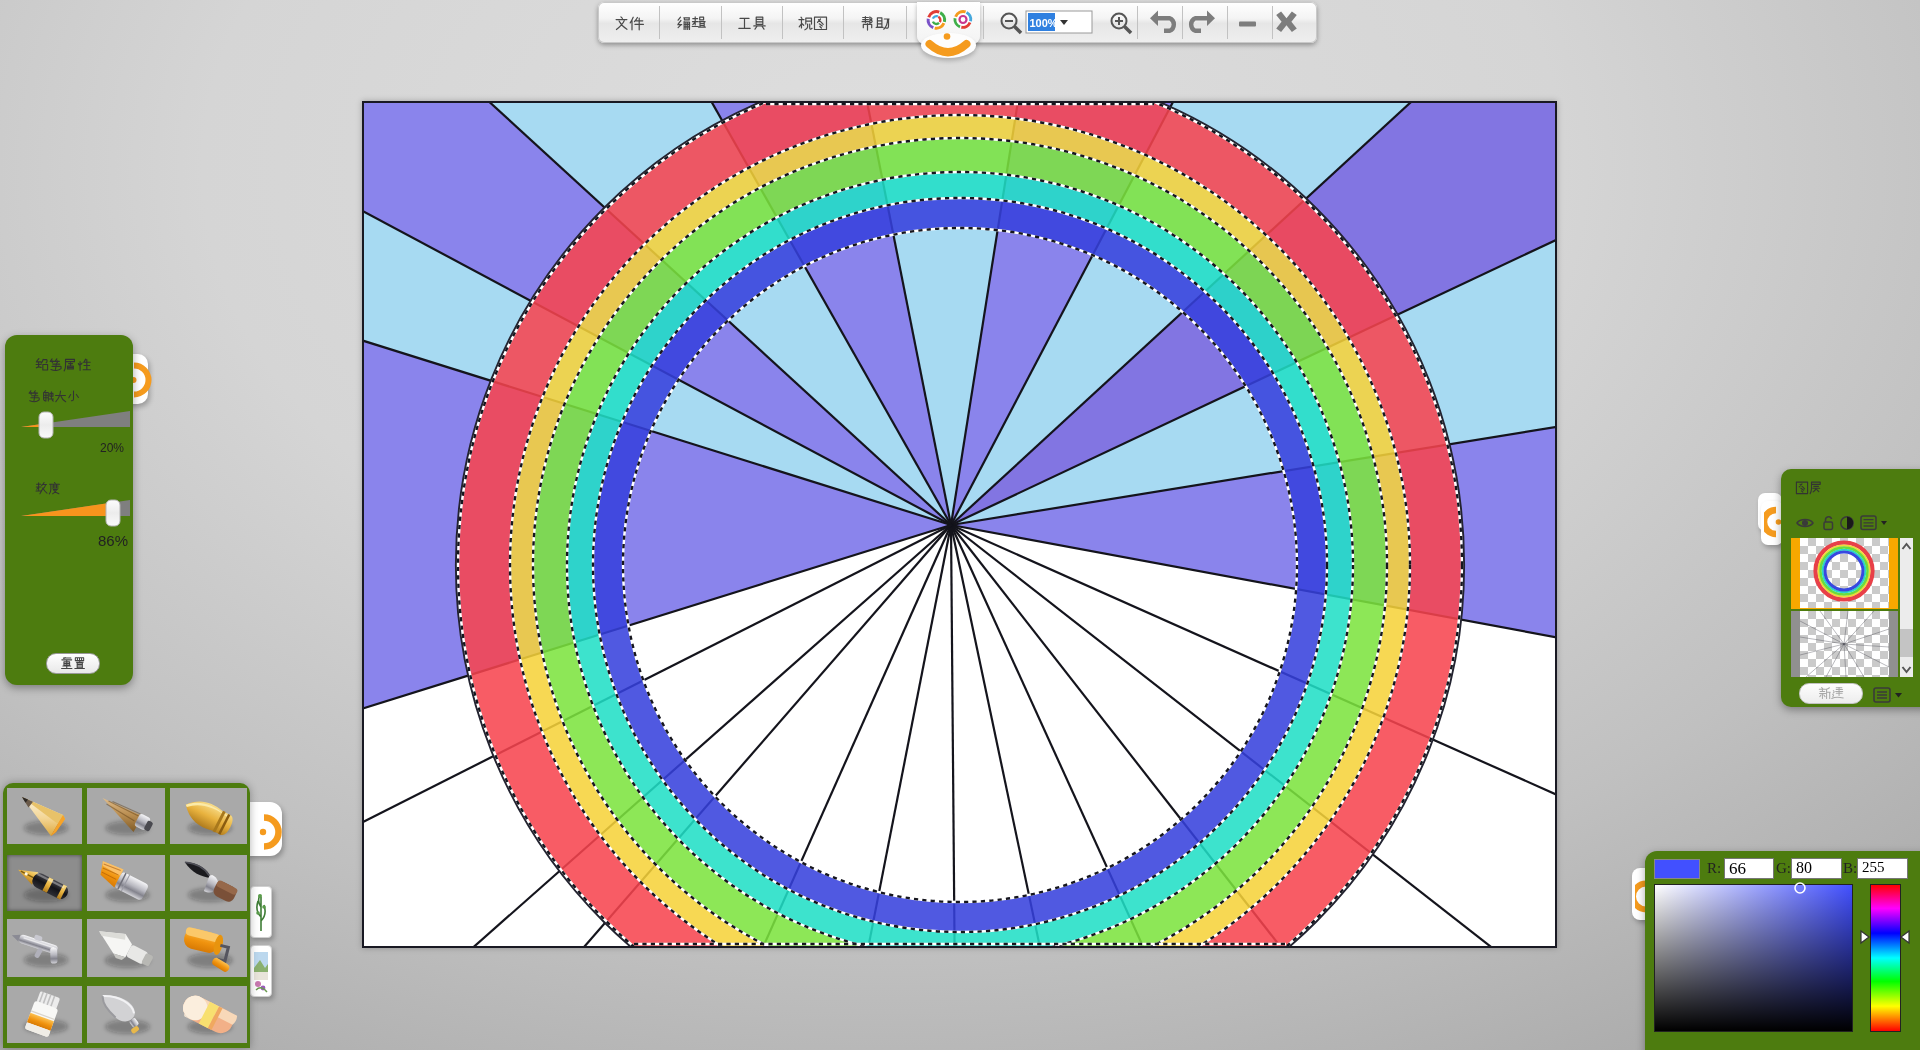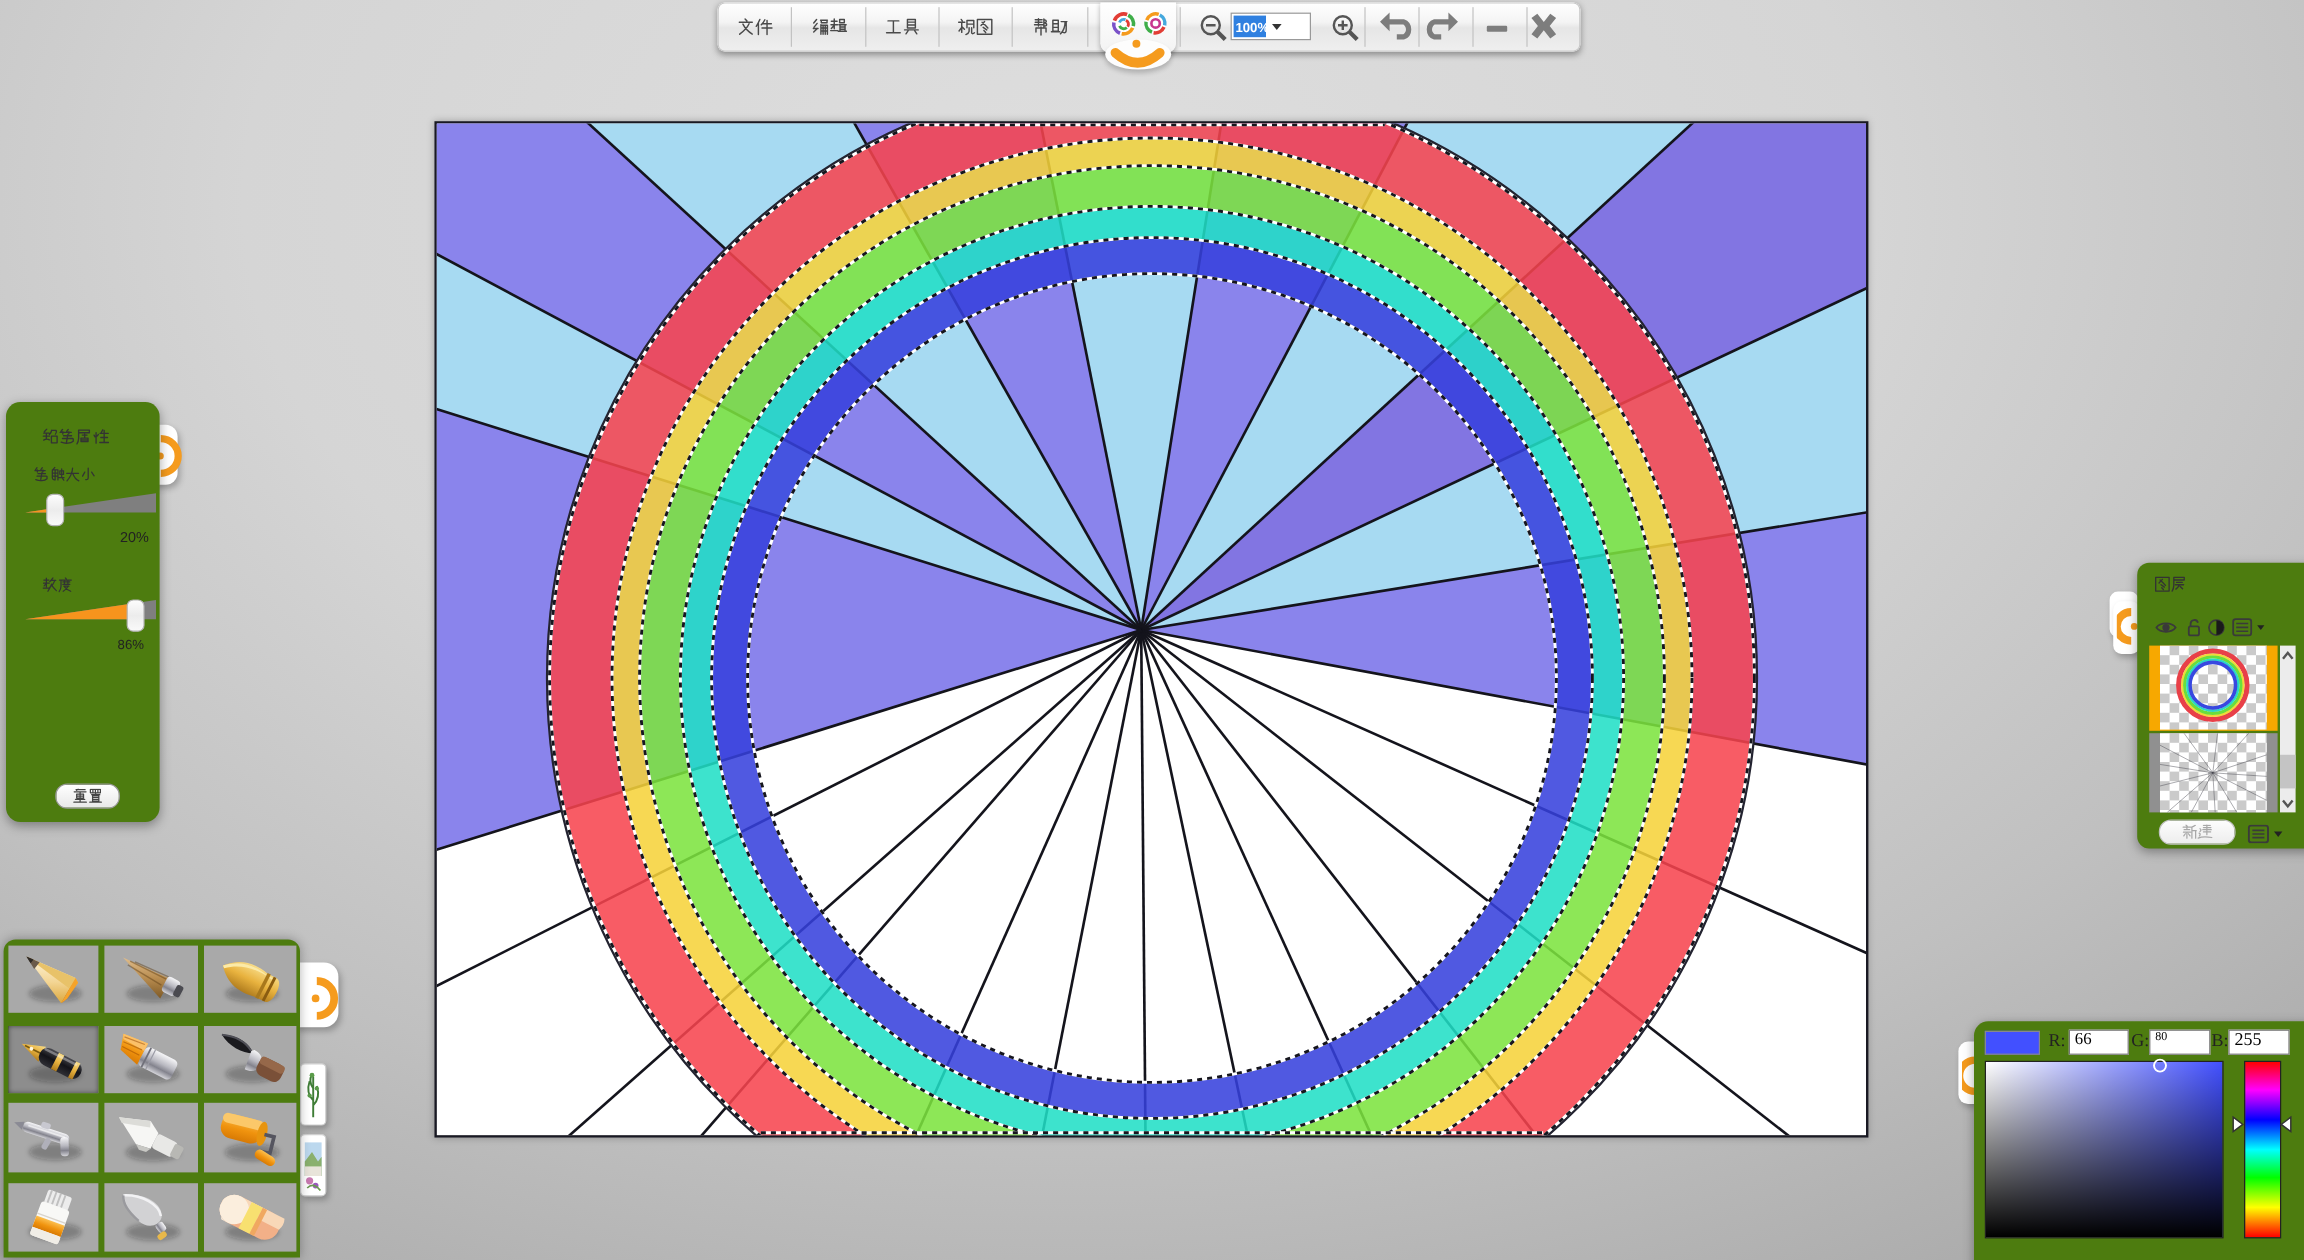--- a/index.html
+++ b/index.html
@@ -329,21 +329,21 @@
  <div style="position:absolute;left:30px;top:144px"><svg class="cjk" width="13" height="13" viewBox="0 0 100 100" style="stroke:#333;stroke-width:8">
         <use href="#g-ruan"></use>
       </svg><svg class="cjk" width="13" height="13" viewBox="0 0 100 100" style="stroke:#333;stroke-width:8">
         <use href="#g-du"></use>
       </svg></div>
  <svg class="abs" style="left:11px;top:157px" width="120" height="38" viewBox="0 0 120 38">
   <polygon points="5,24 114,8 114,24" fill="#7f7f7f"></polygon>
   <polygon points="5,24 103,9.6 103,24" fill="#f7941d"></polygon>
   <rect x="90" y="8" width="14" height="26" rx="5" fill="url(#thumbgrad)" stroke="#b4b4b4"></rect>
  </svg>
- <div style="position:absolute;left:93px;top:197px;font-size:11px;color:#222">86%</div>
+ <div style="position:absolute;left:93px;top:197px;font-size:15px;color:#222">86%</div>
  <div style="position:absolute;left:41px;top:318px;width:52px;height:19px;border:1px solid #999;border-radius:10px;
   background:linear-gradient(#fff,#e8e8e8);display:flex;align-items:center;justify-content:center">
       <svg class="cjk" width="13" height="13" viewBox="0 0 100 100" style="stroke:#444;stroke-width:8">
         <use href="#g-zhong"></use>
       </svg>
       <svg class="cjk" width="13" height="13" viewBox="0 0 100 100" style="stroke:#444;stroke-width:8">
         <use href="#g-zhi4"></use>
       </svg>
     </div>
 </div>
@@ -609,23 +609,23 @@
 </div>
 
 <div class="tab" style="left:1632px;top:868px;width:21px;height:52px;border-radius:8px"></div>
 <svg class="abs" style="left:1635px;top:880px" width="18" height="34" viewBox="0 0 18 34">
  <path d="M11,3.5 A10.5,10.5 0 0 0 11,29.5" fill="none" stroke="#f59b1e" stroke-width="6"></path>
  <circle cx="13.5" cy="16.5" r="2.6" fill="#f59b1e"></circle>
 </svg>
 <div class="panel" id="picker" style="left:1645px;top:851px;width:290px;height:215px;border-radius:12px 0 0 0;font-family:'Liberation Serif',serif">
  <div class="abs" style="left:9px;top:8px;width:44px;height:18px;background:rgb(66,80,255);border:1px solid #888"></div>
  <div class="abs" style="left:62px;top:9px;font-size:15px;color:#222">R:</div>
- <div class="abs" style="left:79px;top:7px;width:44px;height:19px;background:#fff;border:1px solid #777;font-size:14px;padding-left:4px">66</div>
+ <div class="abs" style="left:79px;top:7px;width:44px;height:19px;background:#fff;border:1px solid #777;font-size:17px;padding-left:4px">66</div>
  <div class="abs" style="left:131px;top:9px;font-size:15px;color:#222">G:</div>
- <div class="abs" style="left:146px;top:7px;width:45px;height:19px;background:#fff;border:1px solid #777;font-size:10px;padding-left:4px">80</div>
+ <div class="abs" style="left:146px;top:7px;width:45px;height:19px;background:#fff;border:1px solid #777;font-size:16px;padding-left:4px">80</div>
  <div class="abs" style="left:198px;top:9px;font-size:15px;color:#222">B:</div>
  <div class="abs" style="left:212px;top:7px;width:45px;height:19px;background:#fff;border:1px solid #777;font-size:15px;padding-left:4px">255</div>
  <div class="abs" style="left:9px;top:33px;width:197px;height:146px;border:1px solid #222;
   background:linear-gradient(to top, #000, rgba(0,0,0,0) 100%), linear-gradient(to right, #fff, rgb(66,80,255))"></div>
  <svg class="abs" style="left:148px;top:30px" width="14" height="14" viewBox="0 0 14 14">
       <circle cx="7" cy="7" r="5" fill="none" stroke="#fff" stroke-width="1.6"></circle>
     </svg>
  <div class="abs" style="left:225px;top:33px;width:29px;height:146px;border:1px solid #222;
   background:linear-gradient(#ff0000 0%,#ff00ff 16%,#0000ff 33%,#00ffff 50%,#00ff00 66%,#ffff00 83%,#ff0000 100%)"></div>
  <svg class="abs" style="left:214px;top:78px" width="52" height="16" viewBox="0 0 52 16">

